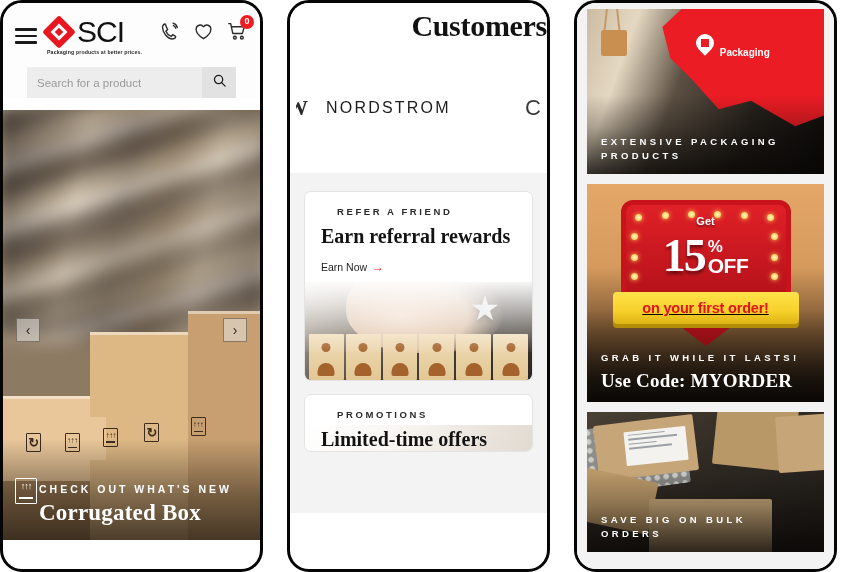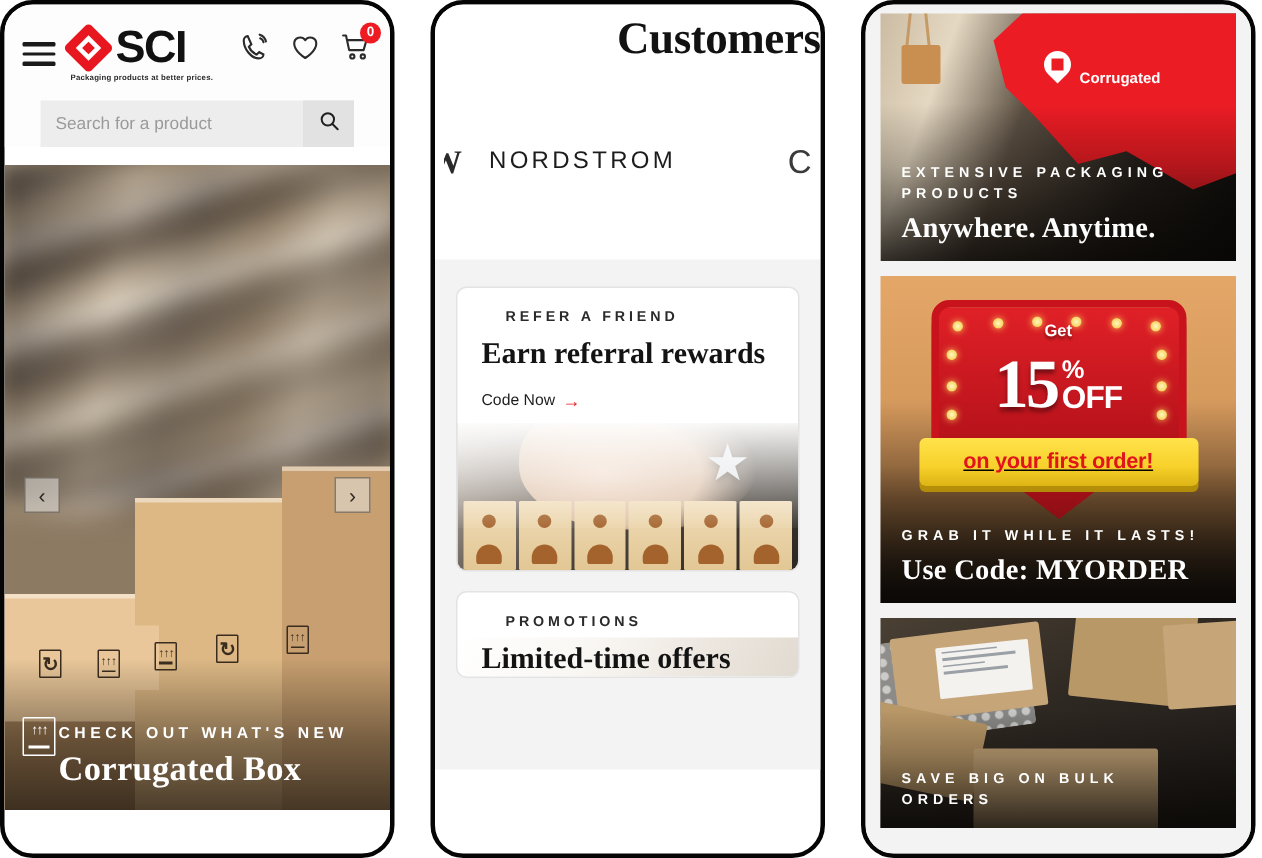--- a/index.html
+++ b/index.html
@@ -48,21 +48,21 @@
   .logo-mark .d2 {
     position: absolute; left: 8px; top: 8px; width: 12px; height: 12px;
     background: #ffffff; transform: rotate(45deg);
   }
   .logo-mark .d3 {
     position: absolute; left: 11px; top: 11px; width: 6px; height: 6px;
     background: #e8161f; transform: rotate(45deg);
   }
   .logo-text {
     font-family: "Liberation Sans", sans-serif;
-    font-weight: 700; font-size: 30px; letter-spacing: -1px;
+    font-weight: 400; font-size: 30px; letter-spacing: -1px;
     color: #111; line-height: 1;
   }
   .logo-tag {
     font-size: 5.2px; letter-spacing: 0.15px; color: #2b2b2b;
     margin-top: 2px; margin-left: 2px; font-weight: 600;
   }
   .p1-icons { display: flex; align-items: center; gap: 13px; flex: 0 0 auto; padding-bottom: 10px; }
   .icn { width: 21px; height: 21px; position: relative; cursor: pointer; }
   .icn svg { display: block; width: 21px; height: 21px; }
   .cart-badge {
@@ -456,21 +456,21 @@
         </div>
       </div>
 
       <div class="p2-grey">
 
         <div class="promo-card">
           <div class="promo-body">
             <div class="promo-eyebrow">REFER A FRIEND</div>
             <div class="promo-title">Earn referral rewards</div>
             <div class="promo-link">
-              <span>Code Now</span>
+              <span>Earn Now</span>
               <span class="arw">→</span>
             </div>
           </div>
           <div class="refer-photo">
             <div class="photo-fade"></div>
             <div class="hand"></div>
             <div class="star">★</div>
             <div class="blocks">
               <div class="blk"></div>
                 <div class="blk"></div>
@@ -498,24 +498,23 @@
     <div class="panel-scroll p3">
 
       <div class="card3 map-card">
         <div class="hanger">
           <span class="strapA"></span>
             <span class="strapB"></span>
             <span class="bag"></span>
         </div>
         <div class="map-shape"></div>
         <div class="map-pin"></div>
-        <div class="map-pin-label">Corrugated</div>
+        <div class="map-pin-label">Packaging</div>
         <div class="c3-overlay">
           <div class="c3-eyebrow">EXTENSIVE PACKAGING PRODUCTS</div>
-          <div class="c3-title">Anywhere. Anytime.</div>
         </div>
       </div>
 
       <div class="card3 disc-card">
         <div class="disc-badge">
           <div class="disc-tail"></div>
           <div class="disc-plaque">
             <div class="bulbs">
               <i style="left:2%;top:2%"></i>
                 <i style="left:20%;top:0%"></i>

